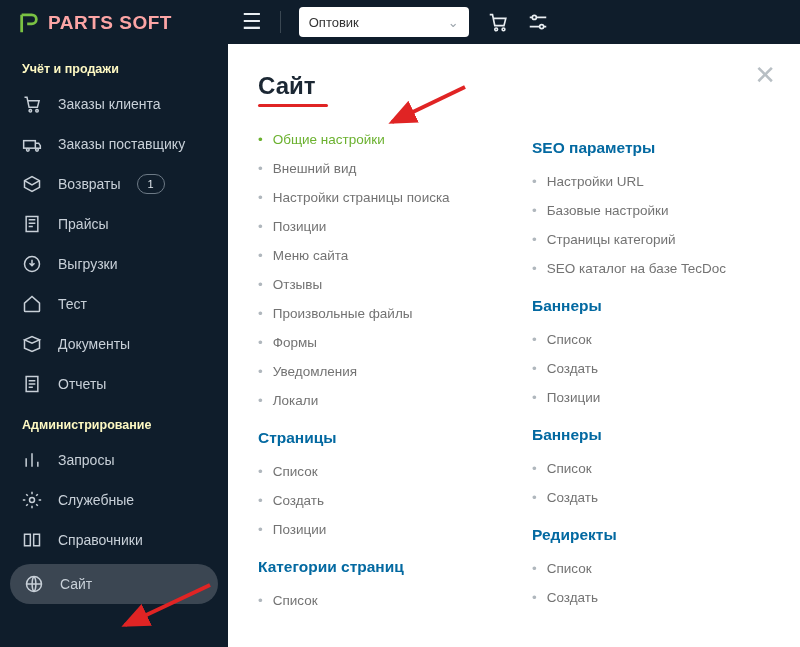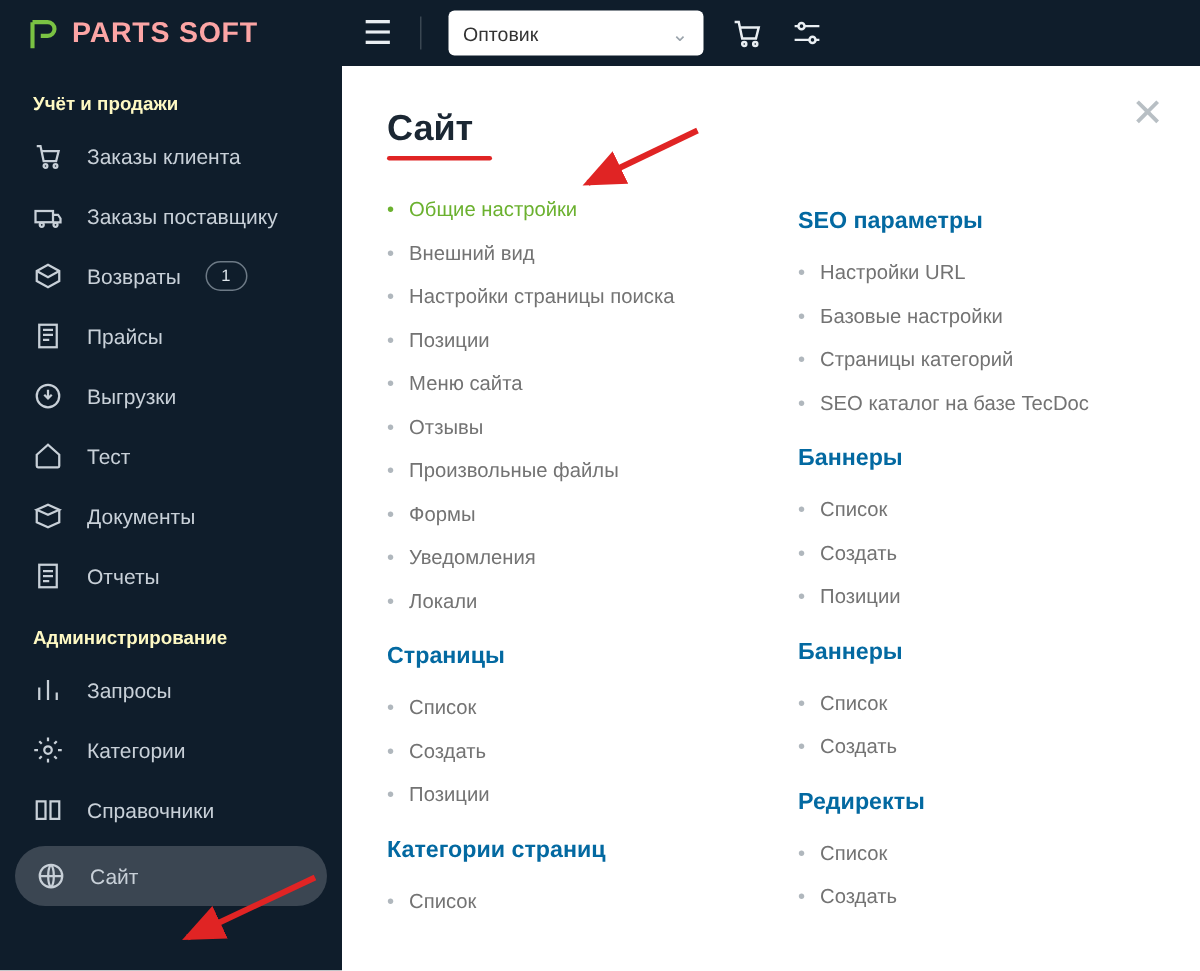--- a/index.html
+++ b/index.html
@@ -153,21 +153,21 @@
           </span>
           <span>Запросы</span>
         </li>
         <li>
           <span class="ico">
             <svg width="20" height="20" viewBox="0 0 24 24" fill="none" stroke="currentColor" stroke-width="1.8">
               <circle cx="12" cy="12" r="3"></circle>
               <path d="M12 2v3M12 19v3M4 12H1M23 12h-3M5 5l2 2M17 17l2 2M5 19l2-2M17 7l2-2"></path>
             </svg>
           </span>
-          <span>Категории</span>
+          <span>Служебные</span>
         </li>
         <li>
           <span class="ico">
             <svg width="20" height="20" viewBox="0 0 24 24" fill="none" stroke="currentColor" stroke-width="1.8">
               <path d="M3 5h7v14H3zM14 5h7v14h-7z"></path>
             </svg>
           </span>
           <span>Справочники</span>
         </li>
         <li class="active">

